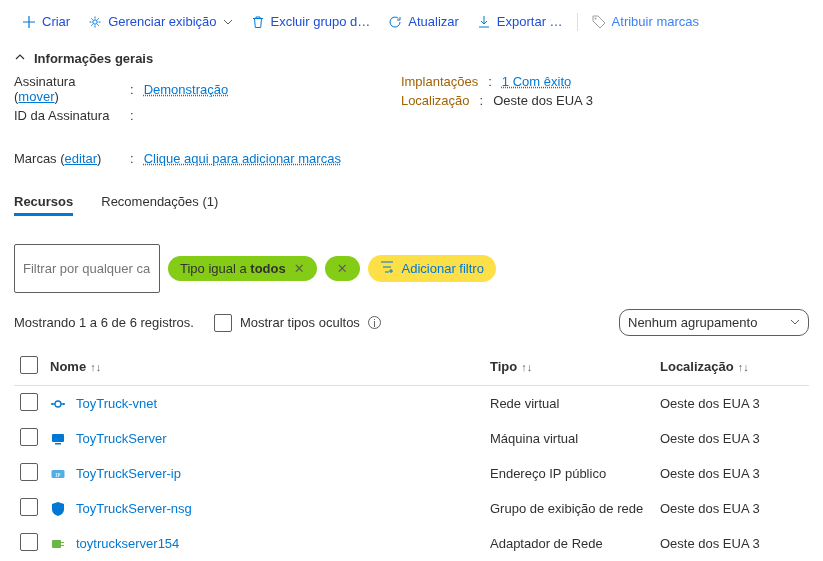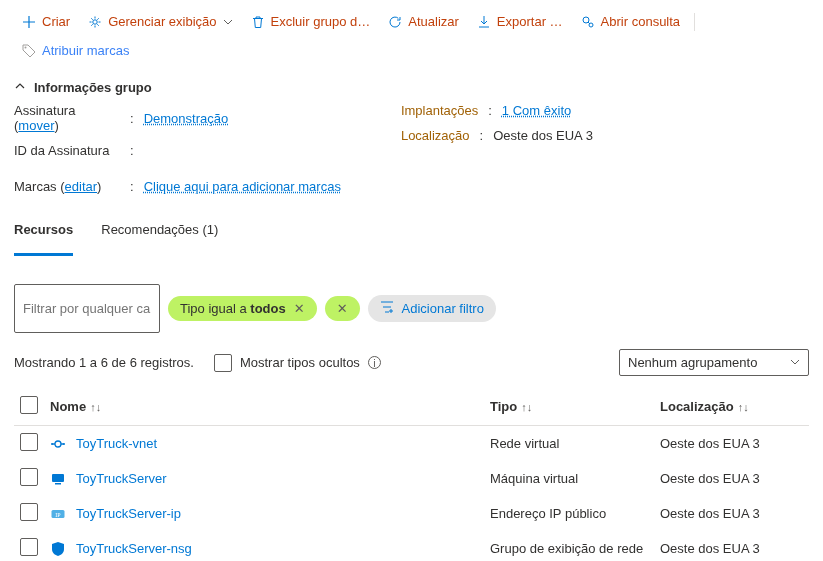--- a/index.html
+++ b/index.html
@@ -18,80 +18,80 @@
     flex-wrap: wrap;
     gap: 2px;
   }
   .tool-btn {
     display: flex;
     align-items: center;
     gap: 6px;
     padding: 6px 8px;
     cursor: pointer;
     border-radius: 2px;
-    color: #c2410c;
+    color: #1d4ed8;
   }
   .tool-btn.disabled { color: #3b82f6; cursor: default; }
   .tool-btn .icon { color: #0078d4; display:flex; align-items:center; }
   .tool-btn.disabled .icon { color: #a19f9d; }
   .divider-v { width:1px; height:18px; background:#e1dfdd; margin:0 4px; }
   .section-head {
     display:flex; align-items:center; gap:8px;
     padding: 8px 14px 4px 14px;
     font-weight:600;
   }
   .kv-block {
     display:flex;
     padding: 4px 14px 10px 14px;
     gap: 60px;
   }
-  .kv-col { display:flex; flex-direction:column; gap:10px; }
+  .kv-col { display:flex; flex-direction:column; gap:4px; }
   .kv-row { display:flex; align-items:center; gap:10px; font-size:13px; }
   .kv-key { width: 106px; color:#323130; }
   .kv-key-r { color:#a16207; }
   .kv-sep { }
   .kv-val { color:#323130; }
   .link { color:#0078d4; cursor:pointer; }
   .link.u { text-decoration: underline dotted; }
   .link.u2 { text-decoration: underline; }
   .tabs {
     display:flex; gap:28px;
     padding: 18px 14px 0 14px;
     border-bottom: none;
   }
-  .tab { padding-bottom:16px; cursor:pointer; color:#323130; }
+  .tab { padding-bottom:4px; cursor:pointer; color:#323130; }
   .tab.active { font-weight:600; border-bottom:3px solid #0078d4; }
   .filter-row {
     display:flex; align-items:center; gap:8px;
     padding: 28px 14px 8px 14px;
     flex-wrap:wrap;
   }
   .filter-input {
     border:1px solid #605e5c; border-radius:2px;
     padding:16px 8px; width:146px; font-family:inherit; font-size:13px;
   }
   .pill {
     display:flex; align-items:center; gap:8px;
-    background:#bef264; border-radius:14px;
+    background:#84cc16; border-radius:14px;
     padding:5px 12px; font-size:13px;
   }
   .pill .close { cursor:pointer; color:#605e5c; }
-  .pill.add { background:#e5e5e5; color:#0078d4; cursor:pointer; }
+  .pill.add { background:#fde047; color:#0078d4; cursor:pointer; }
   .pill.add .icon { color:#0078d4; }
   .status-row {
     display:flex; align-items:center; justify-content:flex-start;
     padding: 8px 14px 4px 14px; gap:20px;
   }
   .checkbox {
     width:18px; height:18px; border:1px solid #605e5c; border-radius:2px;
     display:inline-block; background:#fff; cursor:pointer;
   }
   .group-select {
     margin-left:auto;
-    border:1px solid #605e5c; border-radius:2px;
+    border:1px solid #605e5c; border-radius:10px;
     padding:5px 8px; width:190px;
     display:flex; justify-content:space-between; align-items:center;
     cursor:pointer;
   }
   table.res {
     width: calc(100% - 28px);
     margin: 8px 14px 20px 14px;
     border-collapse: collapse;
   }
   table.res th {
@@ -154,63 +154,53 @@
     <span>Atualizar</span>
   </div>
   <div class="tool-btn">
     <span class="icon">
         <svg width="14" height="14" viewBox="0 0 14 14">
           <path d="M7 1v8M4 6l3 3 3-3M2 12h10" stroke="currentColor" fill="none"></path>
         </svg>
       </span>
     <span>Exportar …</span>
   </div>
-  <div class="tool-btn">
-    <span class="icon">
-        <svg width="14" height="14" viewBox="0 0 14 14">
-          <circle cx="5" cy="5" r="3" fill="none" stroke="currentColor"></circle>
-          <circle cx="10" cy="10" r="2" fill="none" stroke="currentColor"></circle>
-          <path d="M7 7l2 2" stroke="currentColor"></path>
-        </svg>
-      </span>
-    <span>Abrir consulta</span>
-  </div>
   <div class="divider-v"></div>
   <div class="tool-btn disabled">
     <span class="icon">
         <svg width="14" height="14" viewBox="0 0 14 14">
           <path d="M1 6V1h5l7 7-5 5z" stroke="currentColor" fill="none"></path>
           <circle cx="3.5" cy="3.5" r="1" fill="currentColor"></circle>
         </svg>
       </span>
     <span>Atribuir marcas</span>
   </div>
 </div>
 
 <div class="section-head">
   <span><svg width="12" height="12" viewBox="0 0 12 12">
         <path d="M2 8l4-4 4 4" stroke="#323130" fill="none" stroke-width="1.2"></path>
       </svg></span>
-  <span>Informações grupo</span>
+  <span>Informações gerais</span>
 </div>
 
 <div class="kv-block">
   <div class="kv-col">
     <div class="kv-row">
       <span class="kv-key">
         <span>Assinatura (</span><span class="link u2">mover</span><span>)</span>
       </span>
       <span class="kv-sep">:</span>
       <span class="kv-val link u">Demonstração</span>
     </div>
     <div class="kv-row">
       <span class="kv-key">ID da Assinatura</span>
       <span class="kv-sep">:</span>
     </div>
-    <div class="kv-row" style="margin-top:11px">
+    <div class="kv-row" style="margin-top:24px">
       <span class="kv-key">
         <span>Marcas (</span><span class="link u2">editar</span><span>)</span>
       </span>
       <span class="kv-sep">:</span>
       <span class="kv-val link u">Clique aqui para adicionar marcas</span>
     </div>
   </div>
   <div class="kv-col">
     <div class="kv-row">
       <span class="kv-key-r">Implantações</span>

